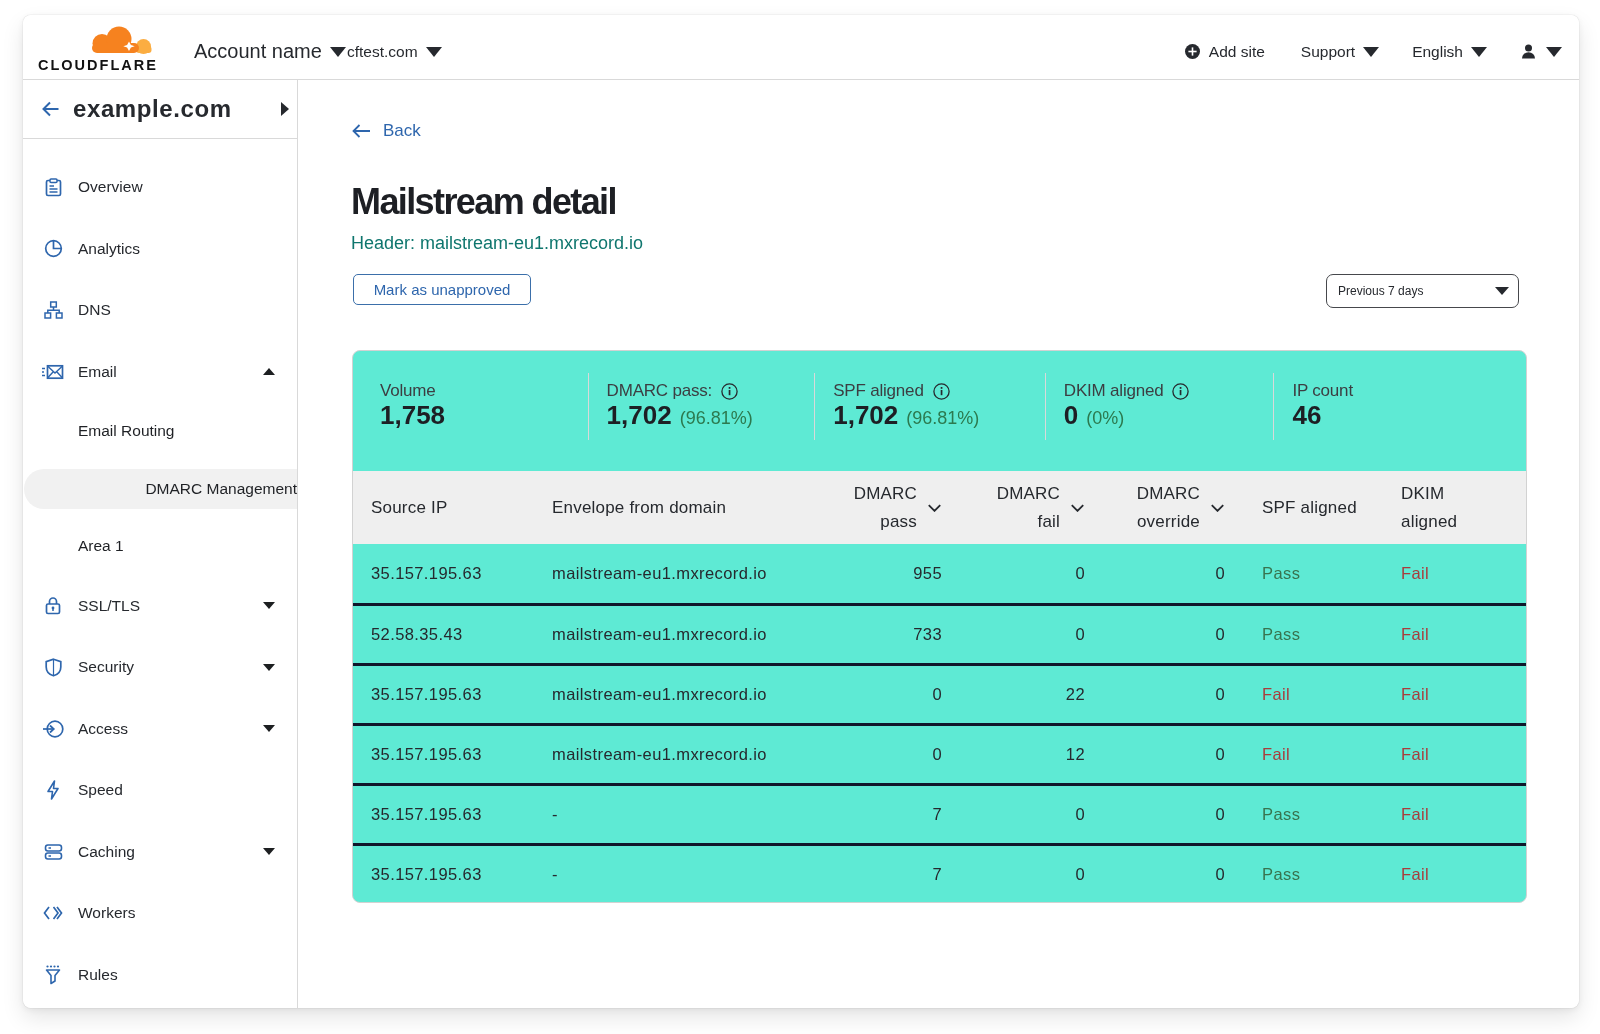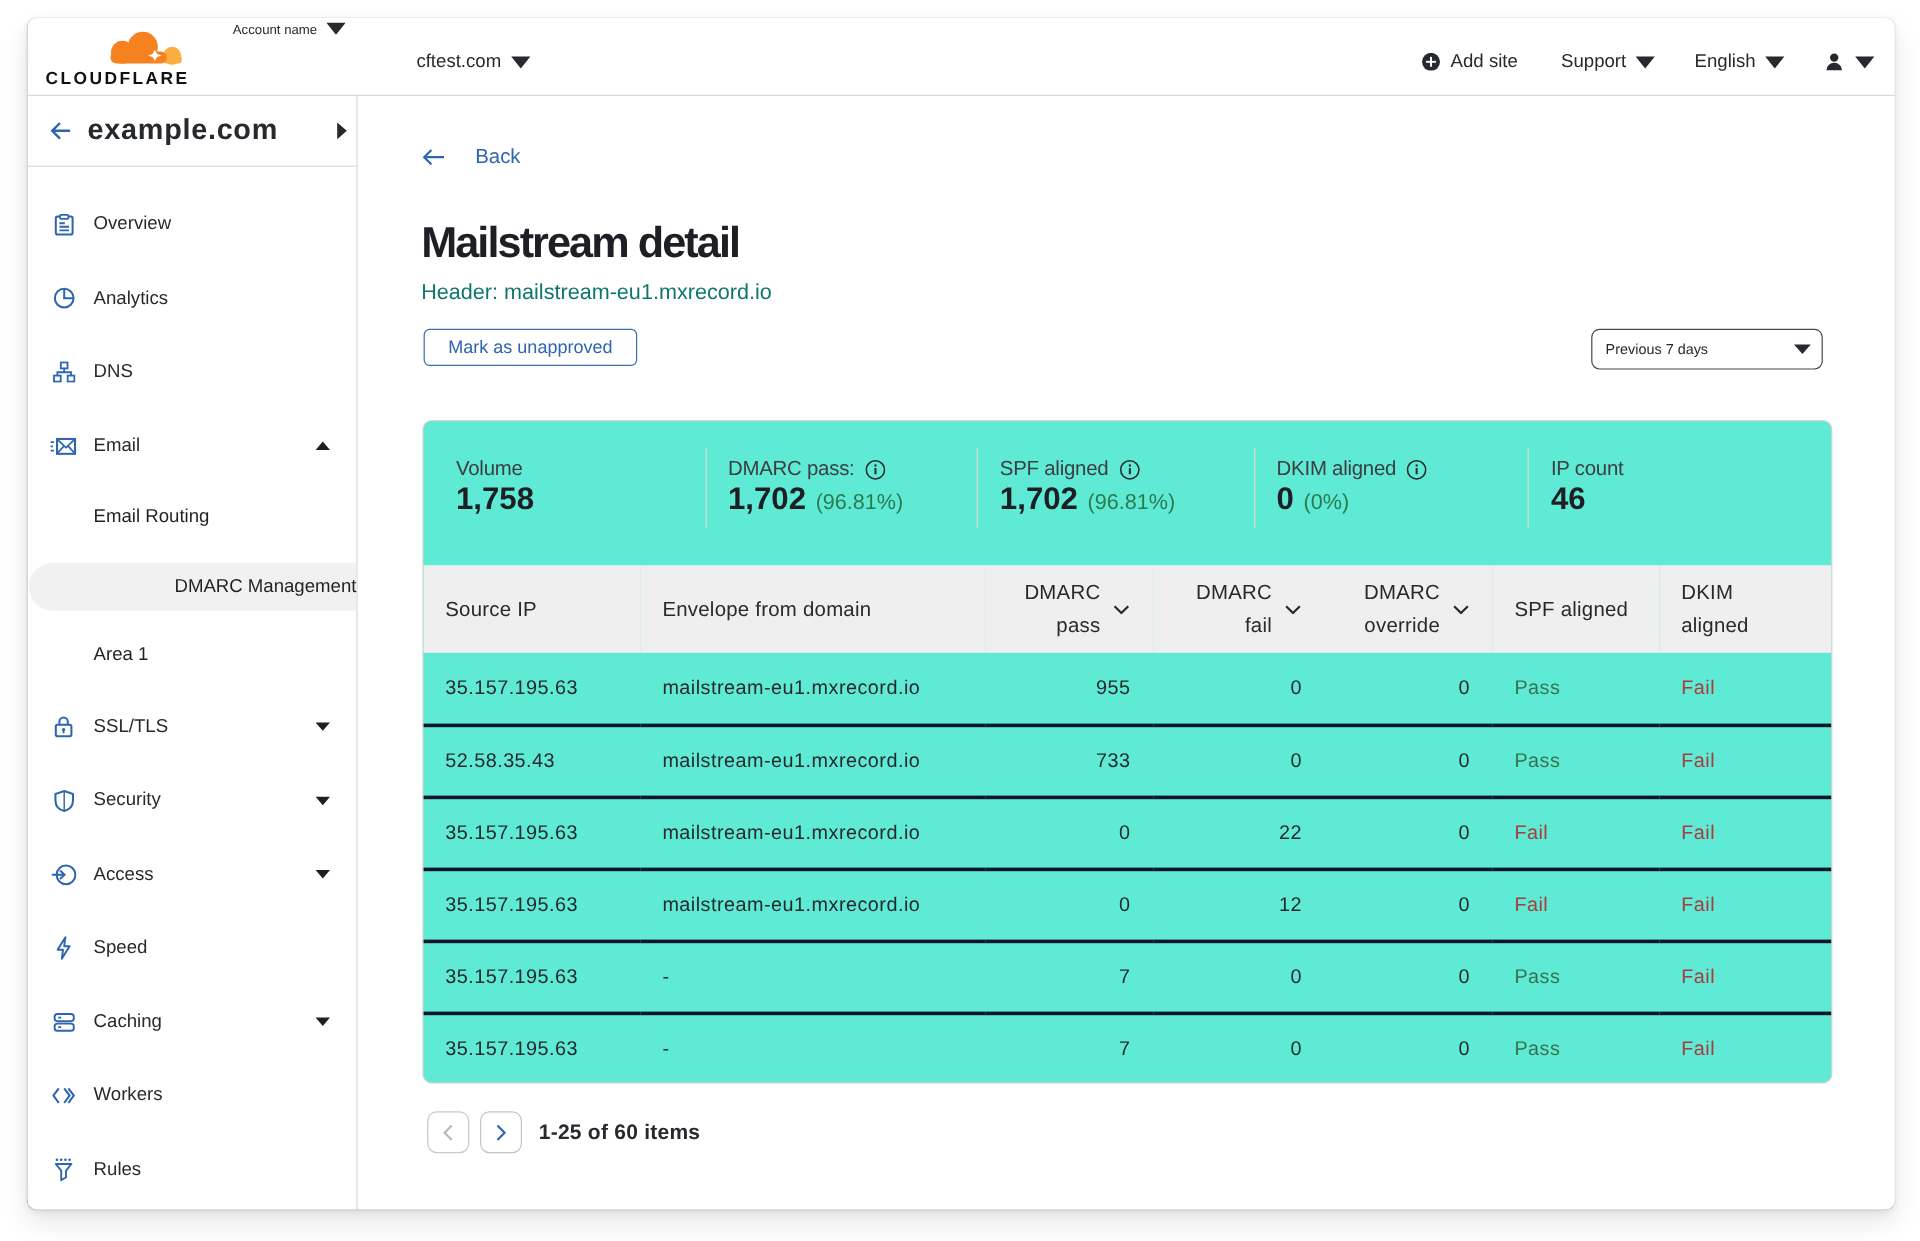--- a/index.html
+++ b/index.html
@@ -6,21 +6,21 @@
   html,body { width:1600px; height:1034px; background:#fff; font-family:"Liberation Sans", sans-serif; }
   .app {
     position:absolute; left:23px; top:15px; width:1556px; height:993px;
     background:#fff; border-radius:8px;
     box-shadow:0 0 1px rgba(0,0,0,.30), 0 10px 22px rgba(0,0,0,.10), 0 2px 6px rgba(0,0,0,.06);
     overflow:hidden;
   }
   
   .topbar { position:absolute; left:0; top:0; width:100%; height:65px; border-bottom:1px solid #d9d9d9; background:#fff; }
   .logo { position:absolute; left:15px; top:11px; width:120px; height:48px; }
-  .acct { position:absolute; left:171px; top:4px; height:65px; display:flex; align-items:flex-start; gap:8px; font-size:11px; color:#26292e; }
+  .acct { position:absolute; left:171px; top:4px; height:65px; display:flex; align-items:center; gap:8px; font-size:20px; color:#26292e; }
   .acct2 { position:absolute; left:324px; top:4px; height:65px; display:flex; align-items:center; gap:8px; font-size:15.5px; color:#26292e; }
   .tr-right { position:absolute; right:17px; top:4px; height:65px; display:flex; align-items:center; font-size:15.5px; color:#26292e; }
   .caret { width:0; height:0; border-left:8.5px solid transparent; border-right:8.5px solid transparent; border-top:10px solid #26292e; display:inline-block; }
   
   .sidebar { position:absolute; left:0; top:65px; width:275px; bottom:0; border-right:1px solid #d9d9d9; background:#fff; }
   .zone { height:59px; display:flex; align-items:center; border-bottom:1px solid #d9d9d9; position:relative; }
   .zone .arrow-l { margin-left:19px; }
   .zone .zname { margin-left:14px; font-size:24px; font-weight:700; letter-spacing:.6px; color:#26292e; }
   .zone .tri-r { position:absolute; right:8px; width:0; height:0; border-top:7px solid transparent; border-bottom:7px solid transparent; border-left:8px solid #26292e; }
   .nav { padding-top:17.5px; }
@@ -29,21 +29,21 @@
   .nav-item .lbl { margin-left:55px; }
   .nav-item .chev { position:absolute; right:22px; width:0; height:0; border-left:6px solid transparent; border-right:6px solid transparent; border-top:7px solid #1d1f21; }
   .nav-item .chev.up { border-top:none; border-bottom:7px solid #1d1f21; }
   .nav-sub { height:57.5px; display:flex; align-items:center; font-size:15.5px; color:#1f2125; }
   .nav-sub .lbl { margin-left:55px; }
   .nav-sub.sel { position:relative;justify-content:flex-end; }
   .nav-sub.sel::before { content:''; position:absolute; left:1px; right:0; top:50%; margin-top:-20px; height:40px; background:#f1f1f1; border-radius:20px 0 0 20px; }
   .nav-sub.sel .lbl { position:relative; }
   
   .main { position:absolute; left:276px; top:65px; right:0; bottom:0; background:#fff; }
-  .back { position:absolute; left:53px; top:37px; display:flex; align-items:center; gap:25px; color:#2e66ad; font-size:17px; height:28px; }
+  .back { position:absolute; left:53px; top:37px; display:flex; align-items:center; gap:12px; color:#2e66ad; font-size:17px; height:28px; }
   h1 { position:absolute; left:52px; top:101px; font-size:36px; font-weight:700; color:#1d1f24; letter-spacing:-1.6px; }
   .subtitle { position:absolute; left:52px; top:153px; font-size:18px; color:#0f766e; }
   .btn-outline { position:absolute; left:54px; top:194px; width:178px; height:31px; border:1px solid #3b6faa; border-radius:5px; color:#2e66ad; font-size:15px; display:flex; align-items:center; justify-content:center; background:#fff; }
   .select { position:absolute; left:1027px; top:194px; width:193px; height:34px; border:1px solid #46484c; border-radius:7px; background:#fff; display:flex; align-items:center; font-size:12px; color:#26292e; padding-left:11px; }
   .select .caret { position:absolute; right:9px; border-left-width:7px; border-right-width:7px; border-top-width:8.5px; }
   
   .card { position:absolute; left:53px; top:270px; width:1175px; height:553px; border:1px solid #d2d2d2; border-radius:8px; background:#5eead4; }
   .stats { position:absolute; left:0; top:0; width:100%; height:120px; display:flex; }
   .stat { position:relative; padding:30px 0 0 18px; }
   .stat + .stat { border-left:1px solid #d9d9d9; margin-top:22px; height:67px; padding-top:8px; }
@@ -394,28 +394,15 @@
               <td class="c3">7</td>
               <td class="c4">0</td>
               <td class="c5">0</td>
               <td class="c6 pass">Pass</td>
               <td class="c7 fail">Fail</td>
             </tr>
         </tbody>
       </table>
     </div>
 
-    <div class="pager">
-      <div class="pbtn prev">
-          <svg width="9" height="14" viewBox="0 0 9 14">
-            <path d="M7.5 1 L1.5 7 L7.5 13" stroke="#b9b9b9" stroke-width="1.8" fill="none"></path>
-          </svg>
-        </div>
-      <div class="pbtn next">
-          <svg width="9" height="14" viewBox="0 0 9 14">
-            <path d="M1.5 1 L7.5 7 L1.5 13" stroke="#2e66ad" stroke-width="1.8" fill="none"></path>
-          </svg>
-        </div>
-      <div class="ptext">1-25 of 60 items</div>
-    </div>
   </div>
 
 </div>
 
 </body></html>

